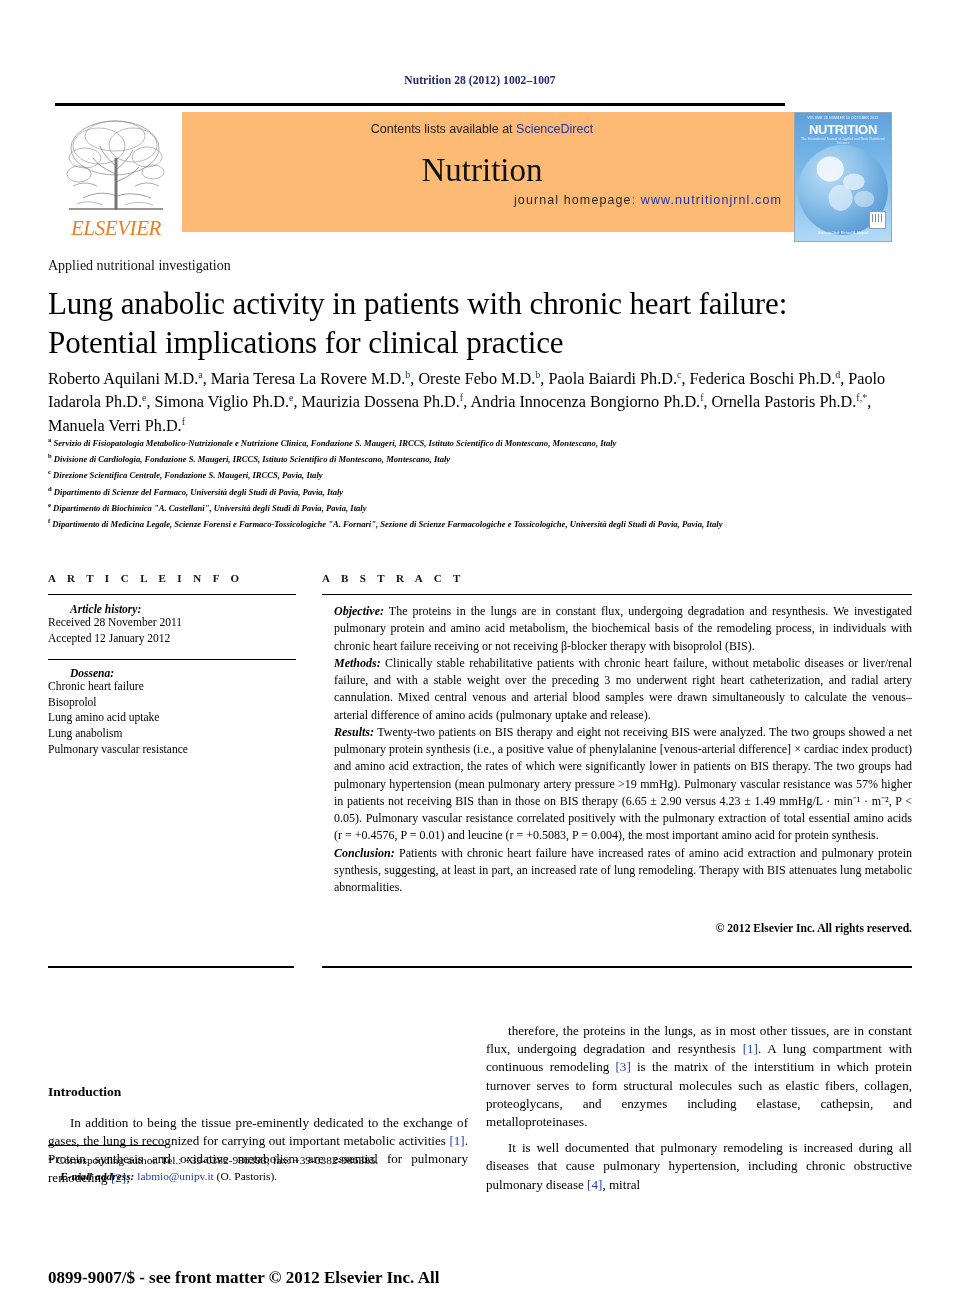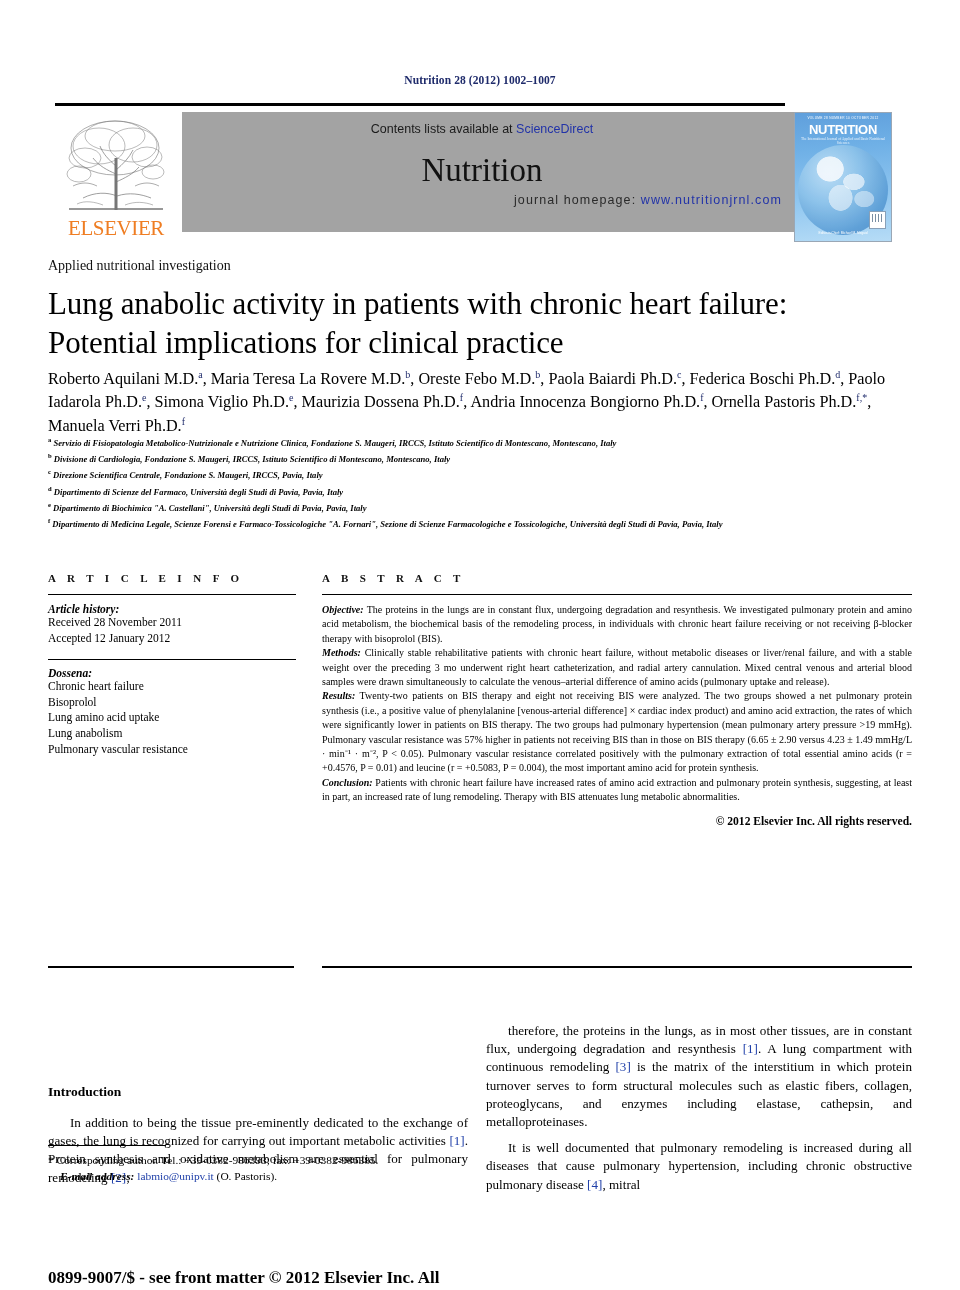--- a/index.html
+++ b/index.html
@@ -70,30 +70,31 @@
     position: absolute;
     bottom: 1px;
     left: 0;
     width: 122px;
     text-align: center;
     font-family: "Liberation Serif", serif;
     font-size: 21px;
     letter-spacing: -0.4px;
     color: #ef7d22;
     line-height: 1;
+    font-style: italic;
   }
 
   
   .contentsbox {
     position: absolute;
     left: 127px;
     top: 0;
     width: 676px;
     height: 120px;
-    background: #a3a3a3;
+    background: #fdba74;
   }
   .contents-line {
     position: absolute;
     top: 10px;
     left: 0;
     width: 600px;
     text-align: center;
     font-family: "Liberation Sans", sans-serif;
     font-size: 12.5px;
     color: #1a1a1a;
@@ -237,37 +238,39 @@
   }
   .hr-thin {
     border: none;
     border-top: 1.4px solid #000;
     margin: 0 0 8px 0;
   }
   .hist-label, .kw-label {
     font-style: italic;
     font-weight: bold;
     font-size: 11.5px;
+    margin-left: 22px;
   }
   .infotext {
     font-size: 11.5px;
     line-height: 1.38;
   }
   .kwblock { margin-top: 12px; }
   .kwblock .hr-thin { margin-bottom: 7px; }
 
   .abstext {
-    font-size: 10px;
+    font-size: 12px;
     line-height: 1.44;
     text-align: justify;
+    margin-left: 12px;
   }
   .abstext p { margin: 0; }
   .abstext .lead { font-style: italic; font-weight: bold; }
   .copyright {
-    margin-top: 11px;
+    margin-top: 25px;
     text-align: right;
     font-size: 11.6px;
     font-weight: bold;
   }
 
   
   .rule-left {
     position: absolute;
     left: 48px; top: 966px;
     width: 246px; height: 2px; background: #000;

